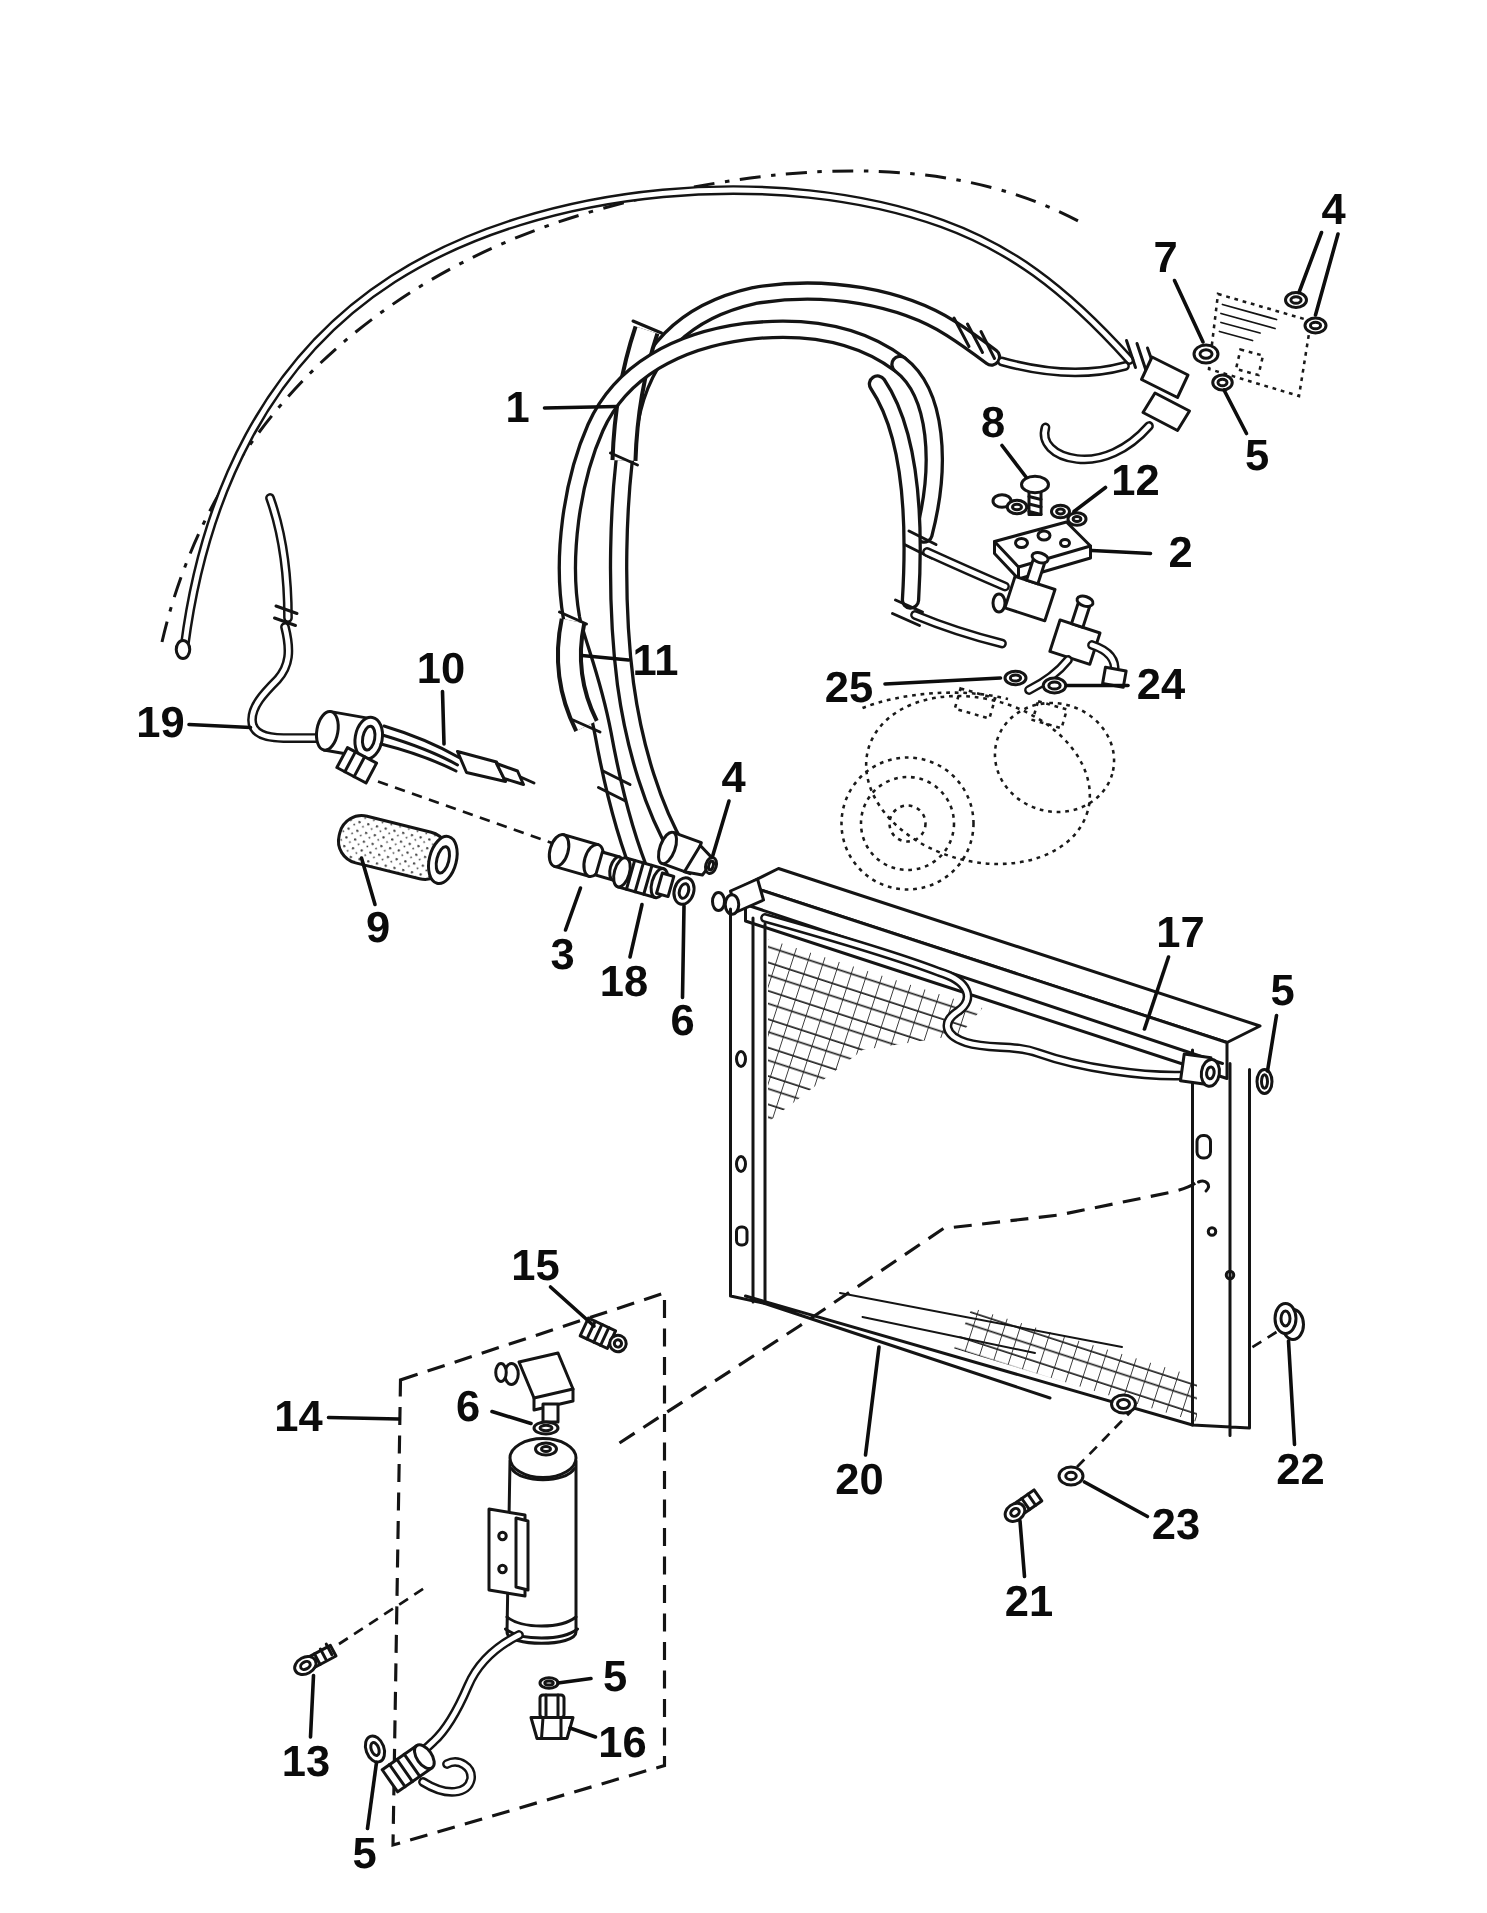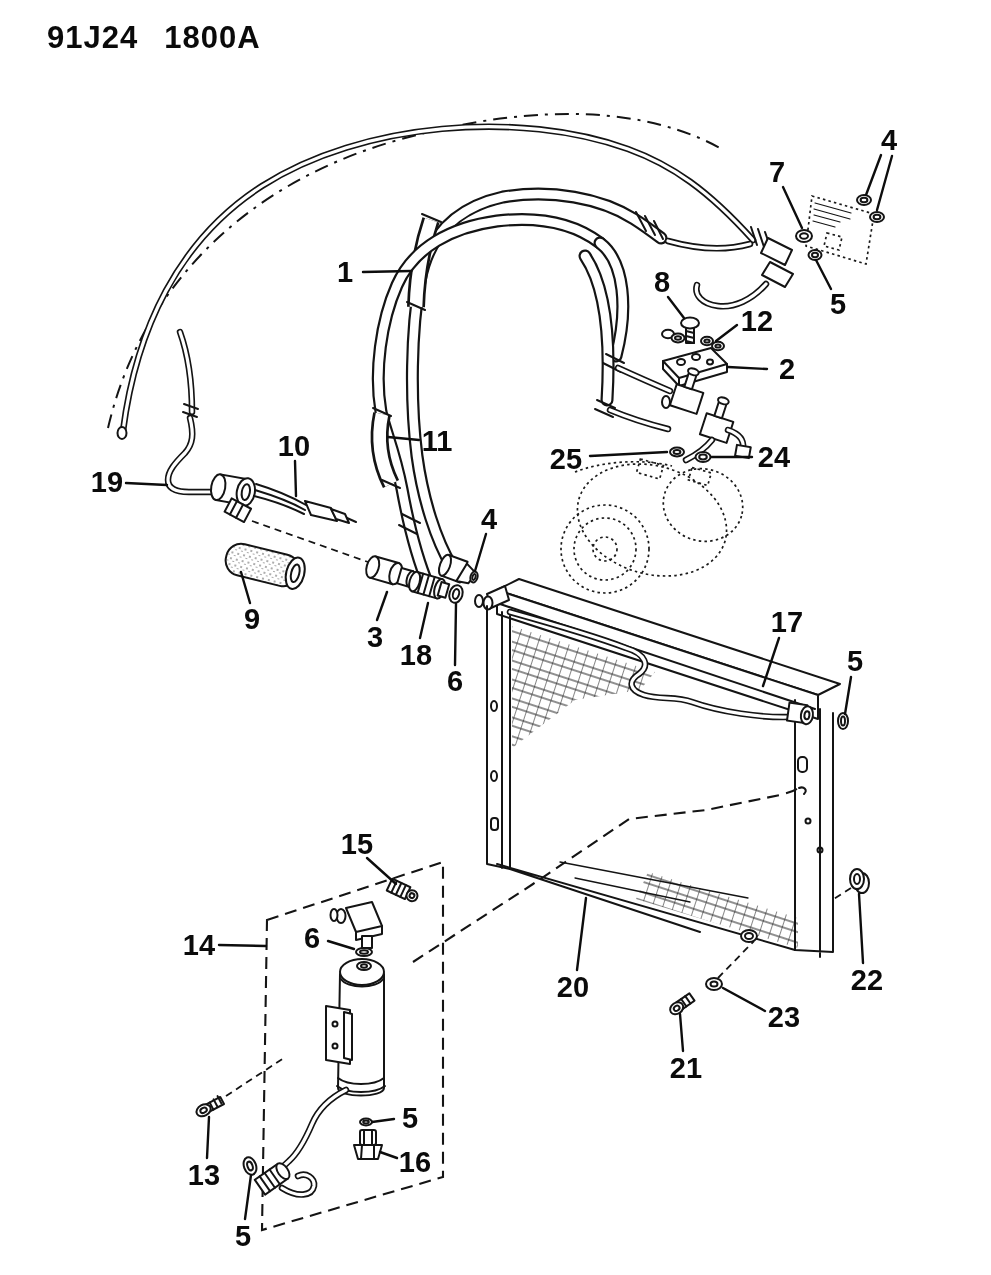--- a/index.html
+++ b/index.html
@@ -21,24 +21,20 @@
   .dashdot{stroke:#141414;stroke-width:2;fill:none;stroke-dasharray:14 7 3 7;}
   .dot{stroke:#1a1a1a;stroke-width:1.7;fill:none;stroke-dasharray:2.5 3.2;}
   .lead{stroke:#0d0d0d;stroke-width:2.4;stroke-linecap:round;}
   .callout{font:700 29px "Liberation Sans",sans-serif;fill:#0b0b0b;
            text-anchor:middle;dominant-baseline:central;}
 </style>
 </head>
 <body>
 
 <div class="page">
-  <div class="title">
-    <span>91J24</span>
-    <span>1800A</span>
-  </div>
 
   <svg width="991" height="1275" viewBox="0 0 991 1275">
     <defs>
       <pattern id="fins" width="10" height="18" patternUnits="userSpaceOnUse" patternTransform="rotate(18)">
         <path d="M0 0 V18 M0 2 H10 M0 10 H10" stroke="#222" stroke-width="1.1" fill="none"></path>
       </pattern>
       <pattern id="stip" width="6" height="6" patternUnits="userSpaceOnUse">
         <rect width="6" height="6" fill="#fff"></rect>
         <circle cx="2" cy="2" r="0.8" fill="#444"></circle>
         <circle cx="5" cy="4.5" r="0.6" fill="#444"></circle>

